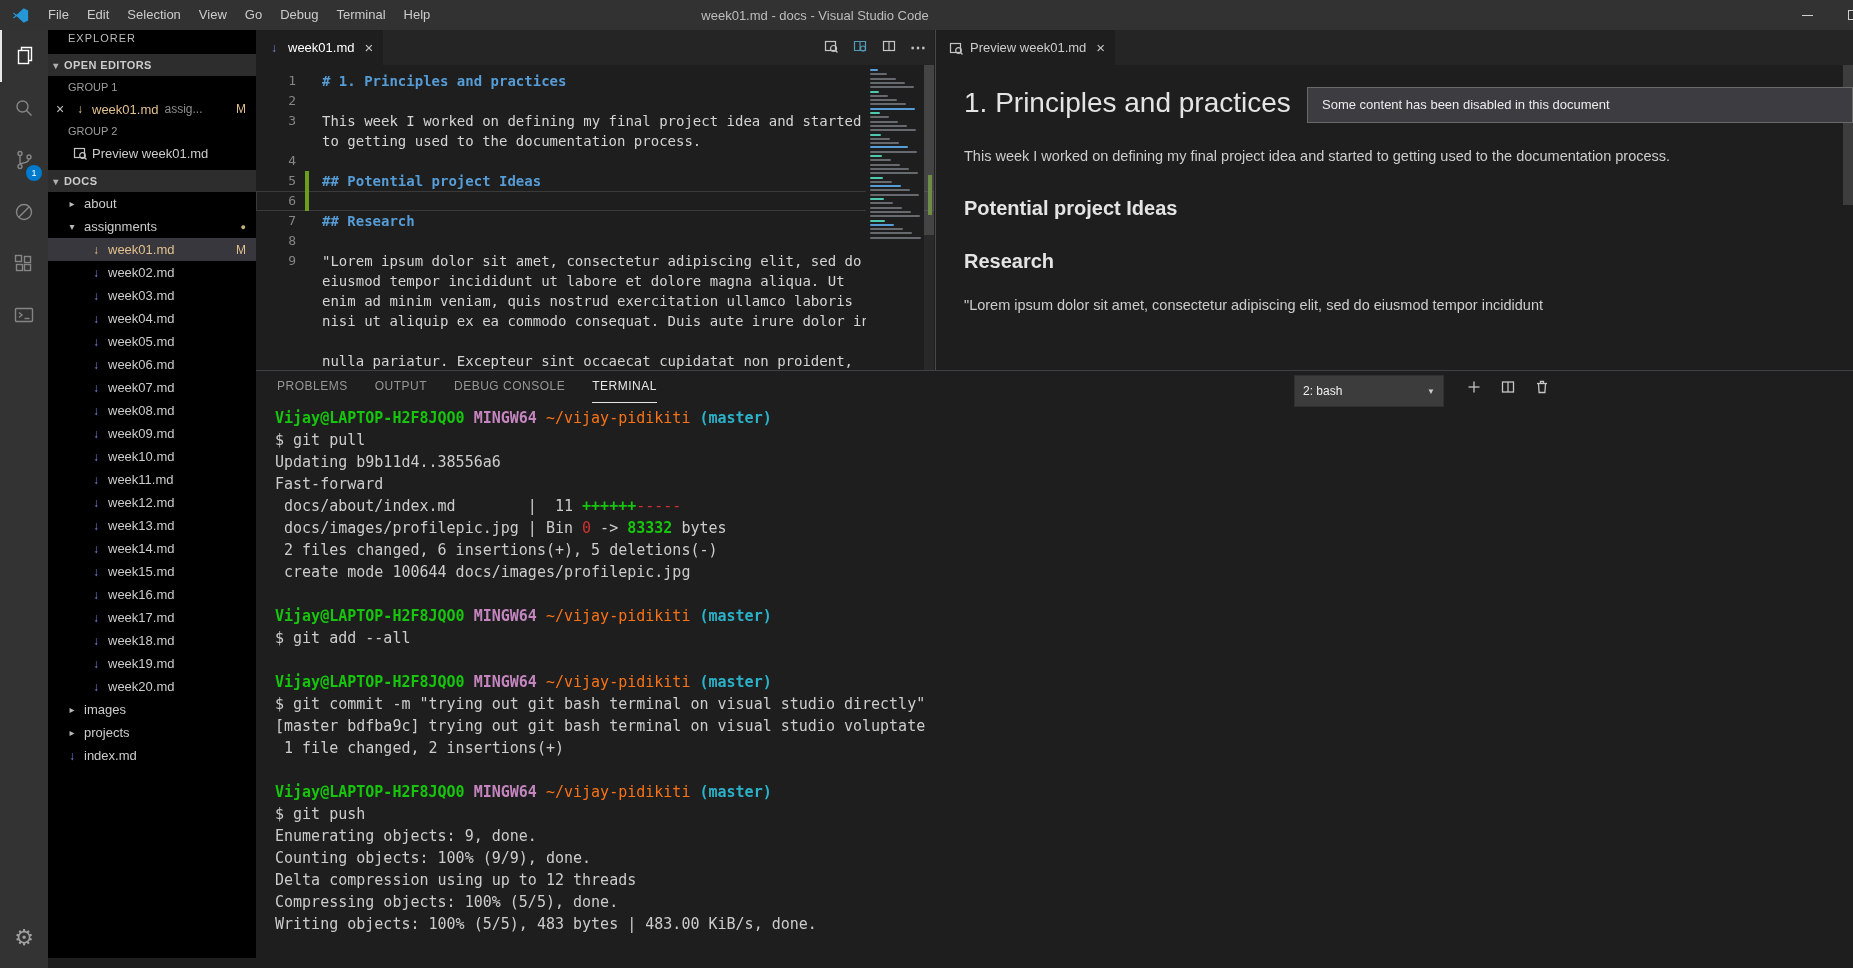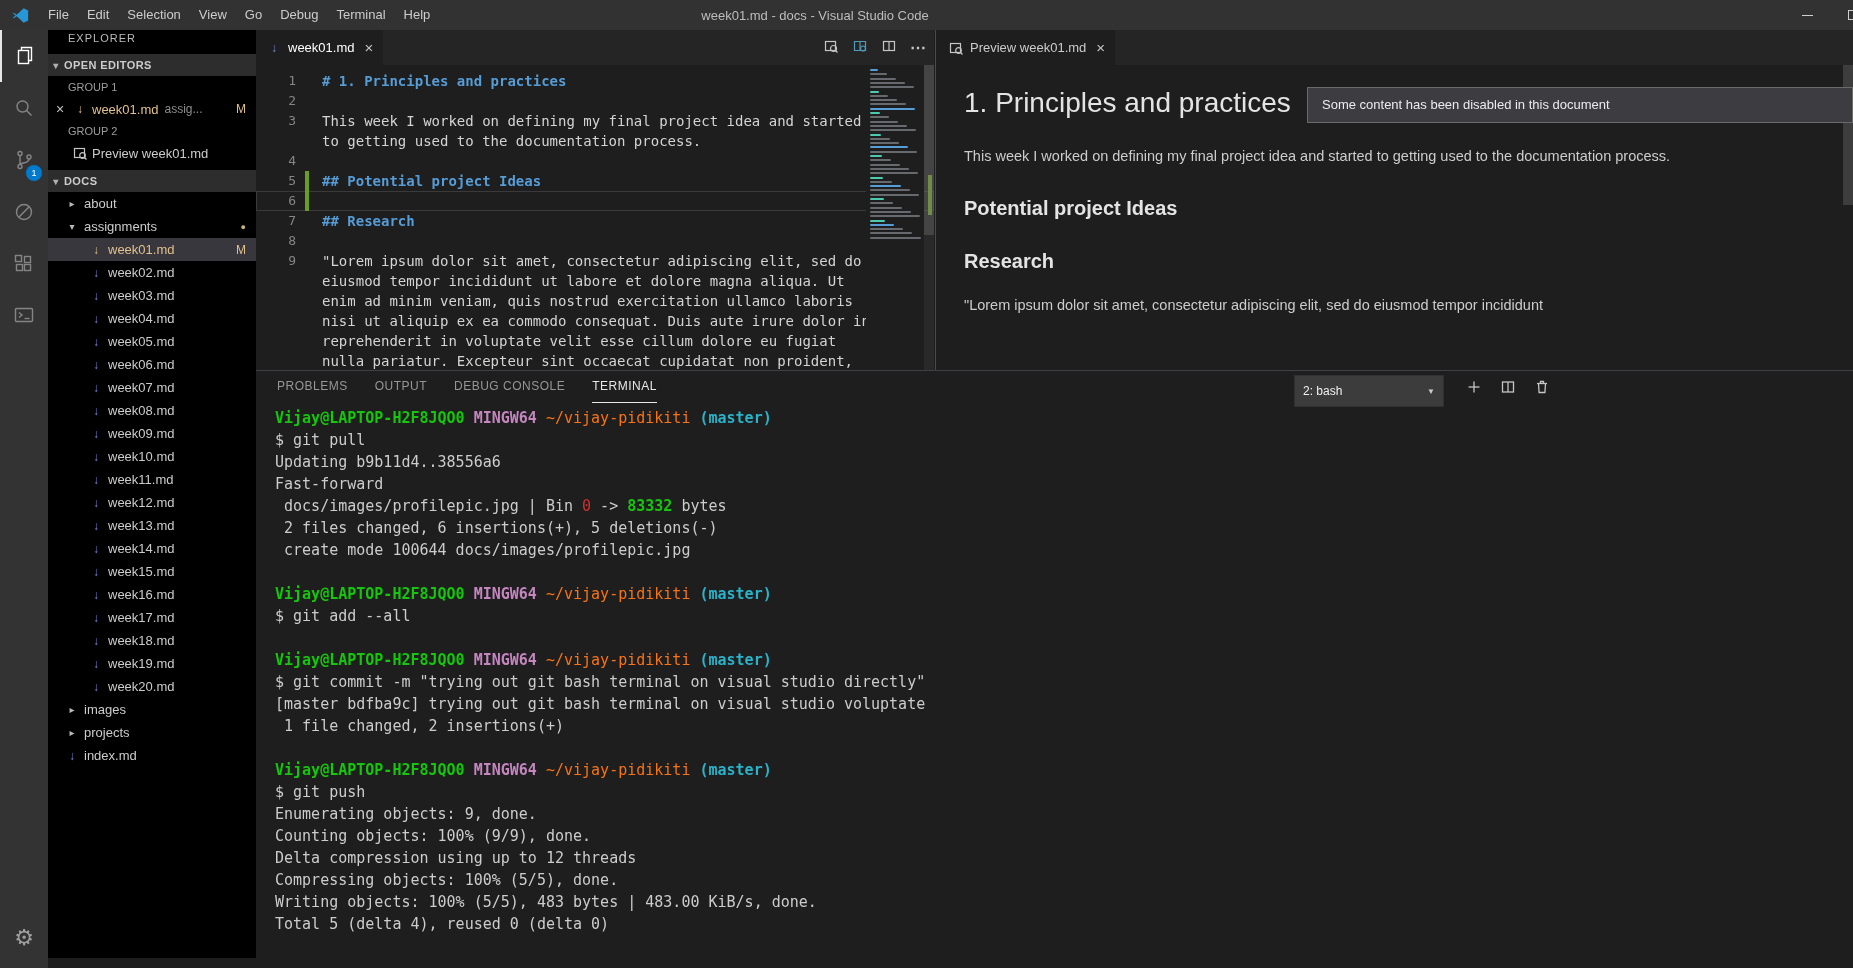--- a/index.html
+++ b/index.html
@@ -408,21 +408,20 @@
           <span class="code"><span class="tok-t">enim ad minim veniam, quis nostrud exercitation ullamco laboris</span></span>
         </div>
         <div class="ed-line">
           <span class="ln"></span>
           <span class="deco"></span>
           <span class="code"><span class="tok-t">nisi ut aliquip ex ea commodo consequat. Duis aute irure dolor in</span></span>
         </div>
         <div class="ed-line">
           <span class="ln"></span>
           <span class="deco"></span>
-          <span class="code"><span class="tok-t">reprehenderit in voluptate velit esse cillum dolore eu fugiat</span></span>
         </div>
         <div class="ed-line">
           <span class="ln"></span>
           <span class="deco"></span>
           <span class="code"><span class="tok-t">nulla pariatur. Excepteur sint occaecat cupidatat non proident,</span></span>
         </div>
         <div id="minimap">
           <div class="mm-dash" style="top: 4px; left: 4px; width: 8px; background: rgb(86, 156, 214);"></div>
           <div class="mm-dash" style="top: 8.3px; left: 4px; width: 17px; background: rgba(190, 200, 210, 0.45);"></div>
           <div class="mm-dash" style="top: 12.6px; left: 4px; width: 26px; background: rgba(190, 200, 210, 0.45);"></div>
@@ -529,34 +528,34 @@
           <path d="M4.5 4.5l.6 9h5.8l.6-9"></path>
           <path d="M6.5 4.5v-2h3v2"></path>
         </svg>
     </span>
   </div>
   <div id="terminal">
       <div class="term-line"><span class="tc-g">Vijay@LAPTOP-H2F8JQO0 </span><span class="tc-m">MINGW64 </span><span class="tc-y">~/vijay-pidikiti </span><span class="tc-c">(master)</span></div>
       <div class="term-line"><span class="tc-p">$ git pull</span></div>
       <div class="term-line"><span class="tc-p">Updating b9b11d4..38556a6</span></div>
       <div class="term-line"><span class="tc-p">Fast-forward</span></div>
+      <div class="term-line"><span class="tc-p"> docs/about/index.md        |  11 </span><span class="tc-g">++++++</span><span class="tc-r">-----</span></div>
       <div class="term-line"><span class="tc-p"> docs/images/profilepic.jpg | Bin </span><span class="tc-r">0</span><span class="tc-p"> -&gt; </span><span class="tc-g">83332</span><span class="tc-p"> bytes</span></div>
       <div class="term-line"><span class="tc-p"> 2 files changed, 6 insertions(+), 5 deletions(-)</span></div>
       <div class="term-line"><span class="tc-p"> create mode 100644 docs/images/profilepic.jpg</span></div>
       <div class="term-line"> </div>
       <div class="term-line"><span class="tc-g">Vijay@LAPTOP-H2F8JQO0 </span><span class="tc-m">MINGW64 </span><span class="tc-y">~/vijay-pidikiti </span><span class="tc-c">(master)</span></div>
       <div class="term-line"><span class="tc-p">$ git add --all</span></div>
       <div class="term-line"> </div>
       <div class="term-line"><span class="tc-g">Vijay@LAPTOP-H2F8JQO0 </span><span class="tc-m">MINGW64 </span><span class="tc-y">~/vijay-pidikiti </span><span class="tc-c">(master)</span></div>
       <div class="term-line"><span class="tc-p">$ git commit -m "trying out git bash terminal on visual studio directly"</span></div>
       <div class="term-line"><span class="tc-p">[master bdfba9c] trying out git bash terminal on visual studio voluptate</span></div>
       <div class="term-line"><span class="tc-p"> 1 file changed, 2 insertions(+)</span></div>
       <div class="term-line"> </div>
       <div class="term-line"><span class="tc-g">Vijay@LAPTOP-H2F8JQO0 </span><span class="tc-m">MINGW64 </span><span class="tc-y">~/vijay-pidikiti </span><span class="tc-c">(master)</span></div>
       <div class="term-line"><span class="tc-p">$ git push</span></div>
       <div class="term-line"><span class="tc-p">Enumerating objects: 9, done.</span></div>
       <div class="term-line"><span class="tc-p">Counting objects: 100% (9/9), done.</span></div>
       <div class="term-line"><span class="tc-p">Delta compression using up to 12 threads</span></div>
       <div class="term-line"><span class="tc-p">Compressing objects: 100% (5/5), done.</span></div>
       <div class="term-line"><span class="tc-p">Writing objects: 100% (5/5), 483 bytes | 483.00 KiB/s, done.</span></div>
-      <div class="term-line"><span class="tc-p">Total 5 (delta 4), reused 0 (delta 0)</span></div>
     </div>
 </div>
 
 </body></html>

